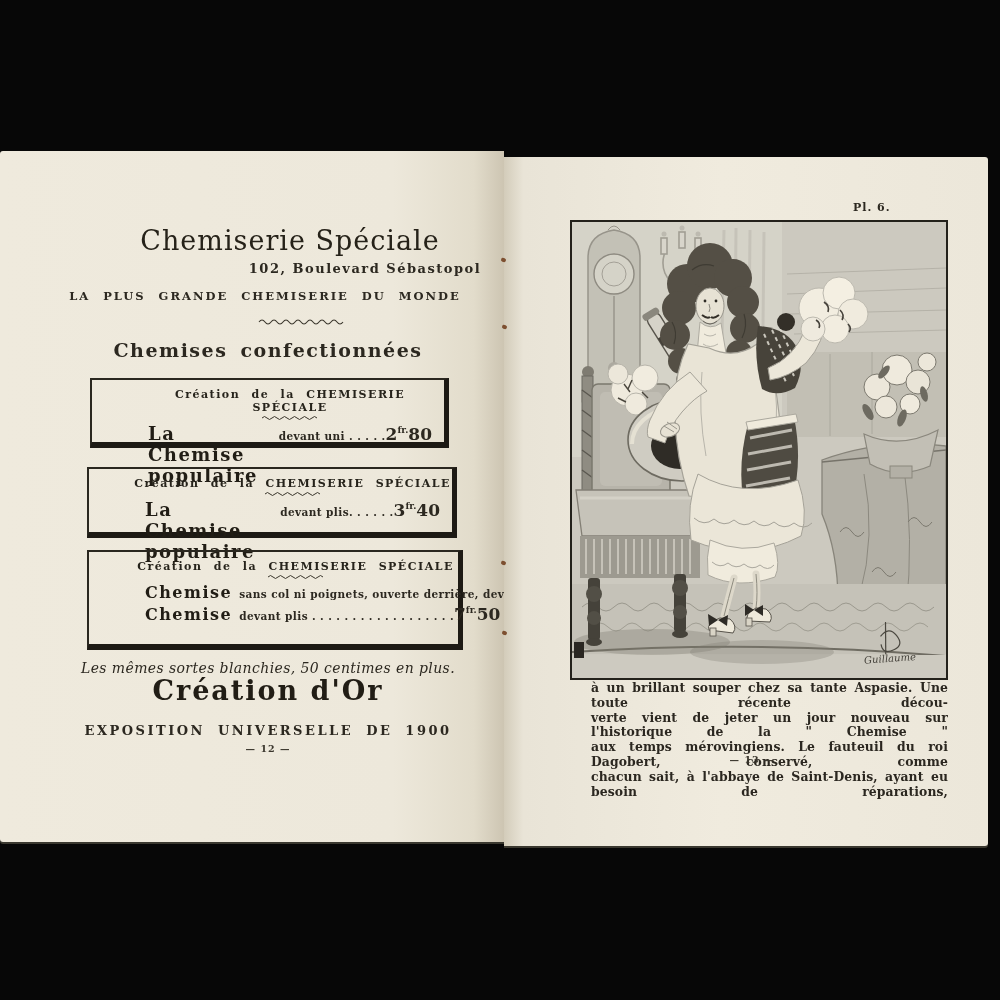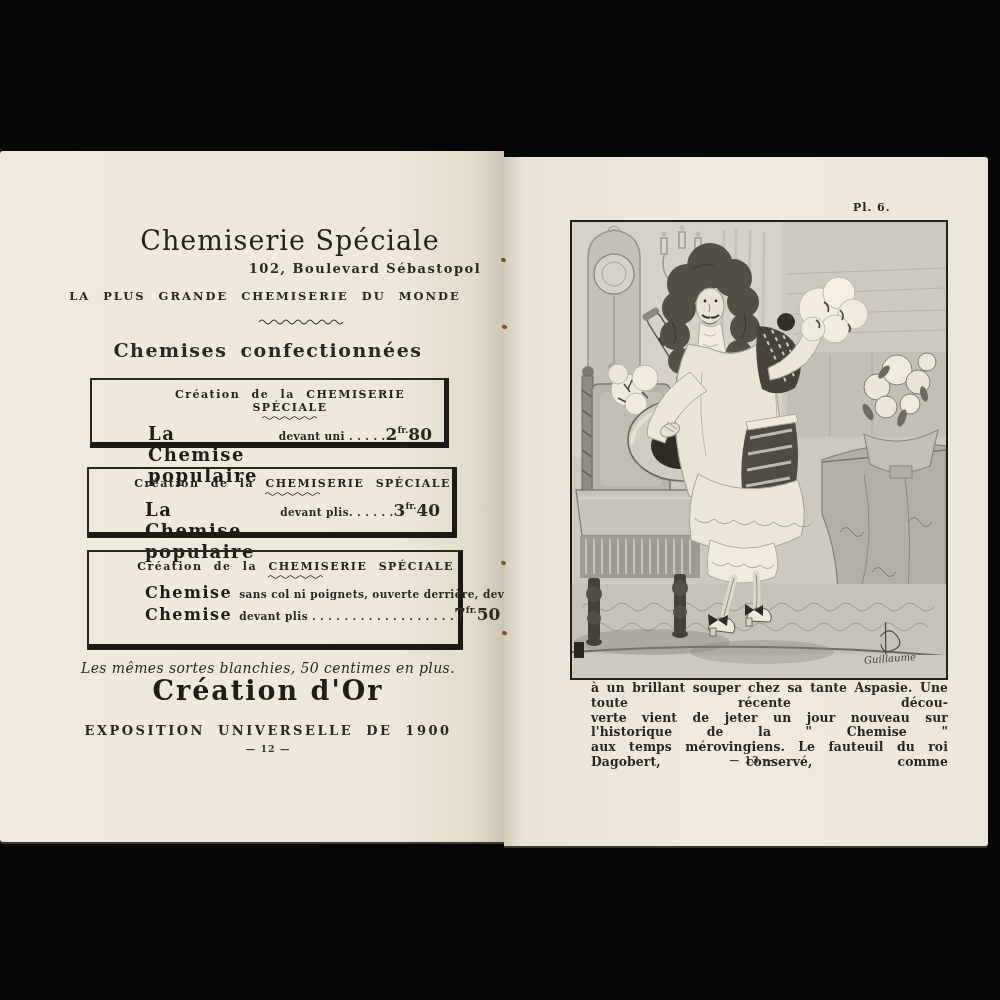--- a/index.html
+++ b/index.html
@@ -388,20 +388,21 @@
           <line x1="28" y1="-6" x2="26" y2="26" stroke="#4a473f" stroke-width="1.2"></line>
           <text x="4" y="34" font-size="10" font-style="italic" fill="#45423b" font-family="DejaVu Serif, serif">Guillaume</text>
         </g>
       </svg>
     </div>
 
     <div class="abs paragraph">
       <div class="pline">à un brillant souper chez sa tante Aspasie. Une toute récente décou-</div>
       <div class="pline">verte vient de jeter un jour nouveau sur l'historique de la " Chemise "</div>
       <div class="pline">aux temps mérovingiens. Le fauteuil du roi Dagobert, conservé, comme</div>
+      <div class="pline">chacun sait, à l'abbaye de Saint-Denis, ayant eu besoin de réparations,</div>
     </div>
 
     <div class="abs ctr pagenum pn-right">— 13 —</div>
   </div>
 
   <div class="stitch" style="left:501px;top:258px;"></div>
   <div class="stitch" style="left:502px;top:325px;"></div>
   <div class="stitch" style="left:501px;top:561px;"></div>
   <div class="stitch" style="left:502px;top:631px;"></div>
 </div>

